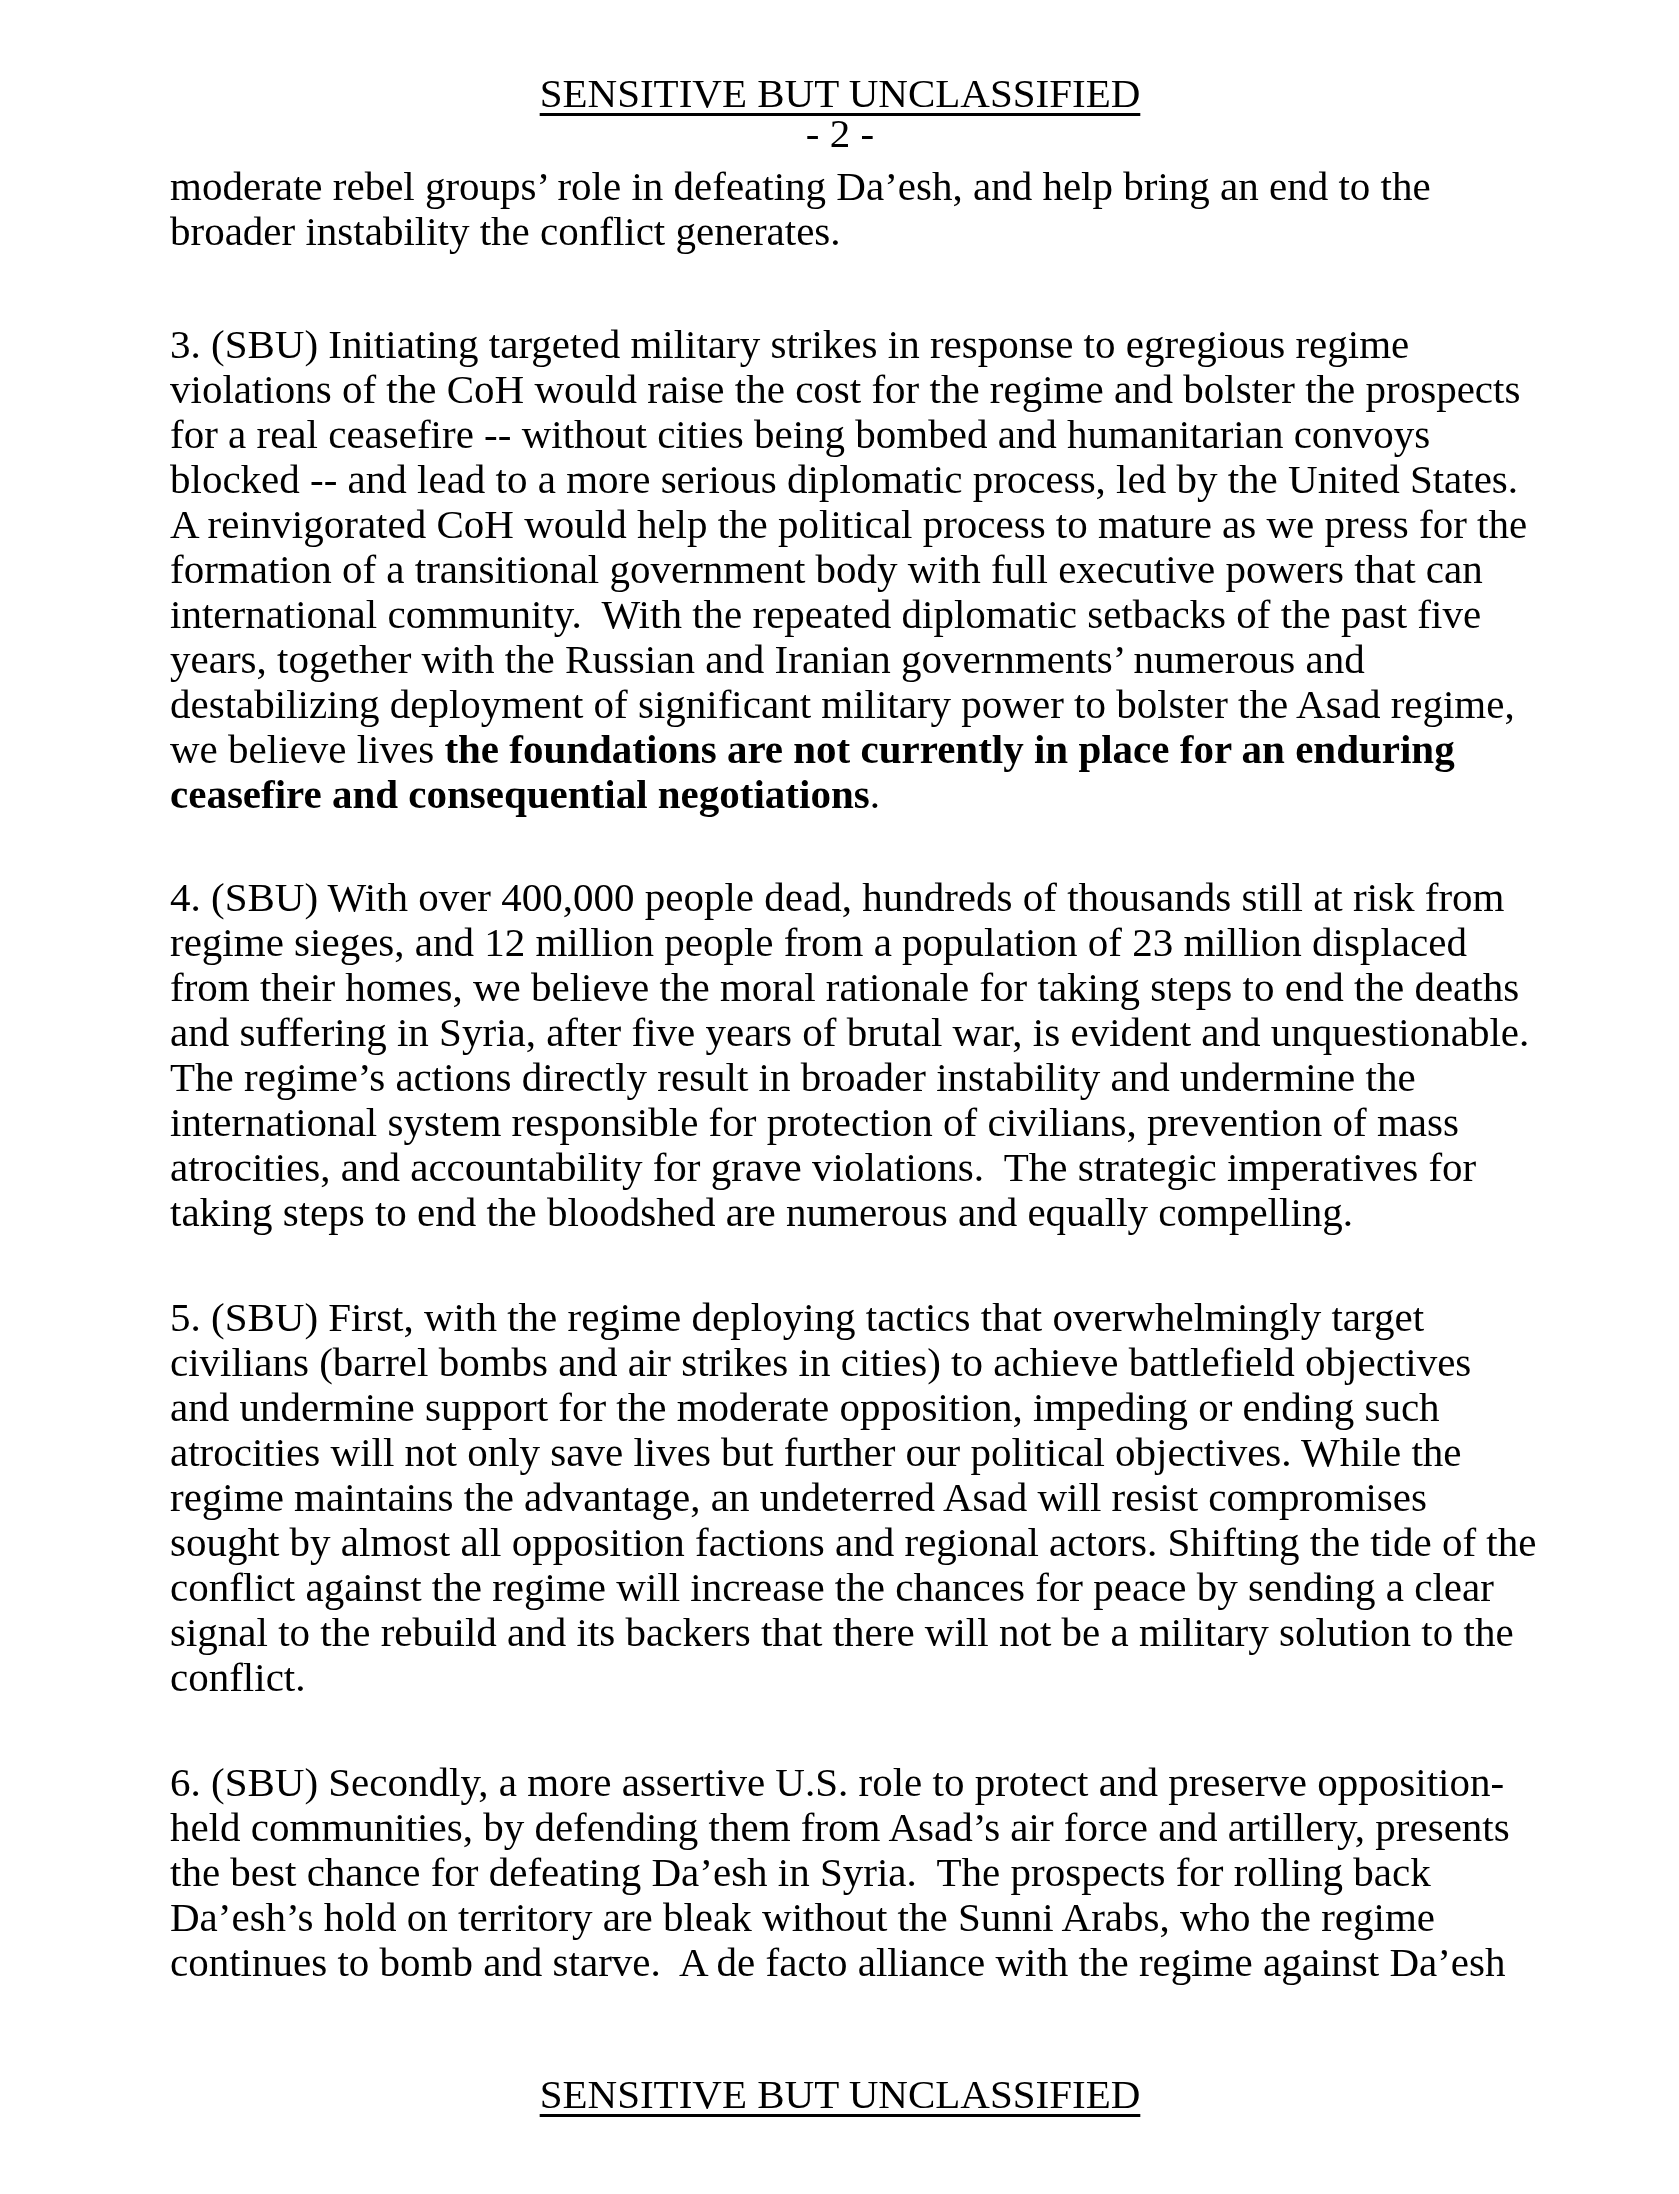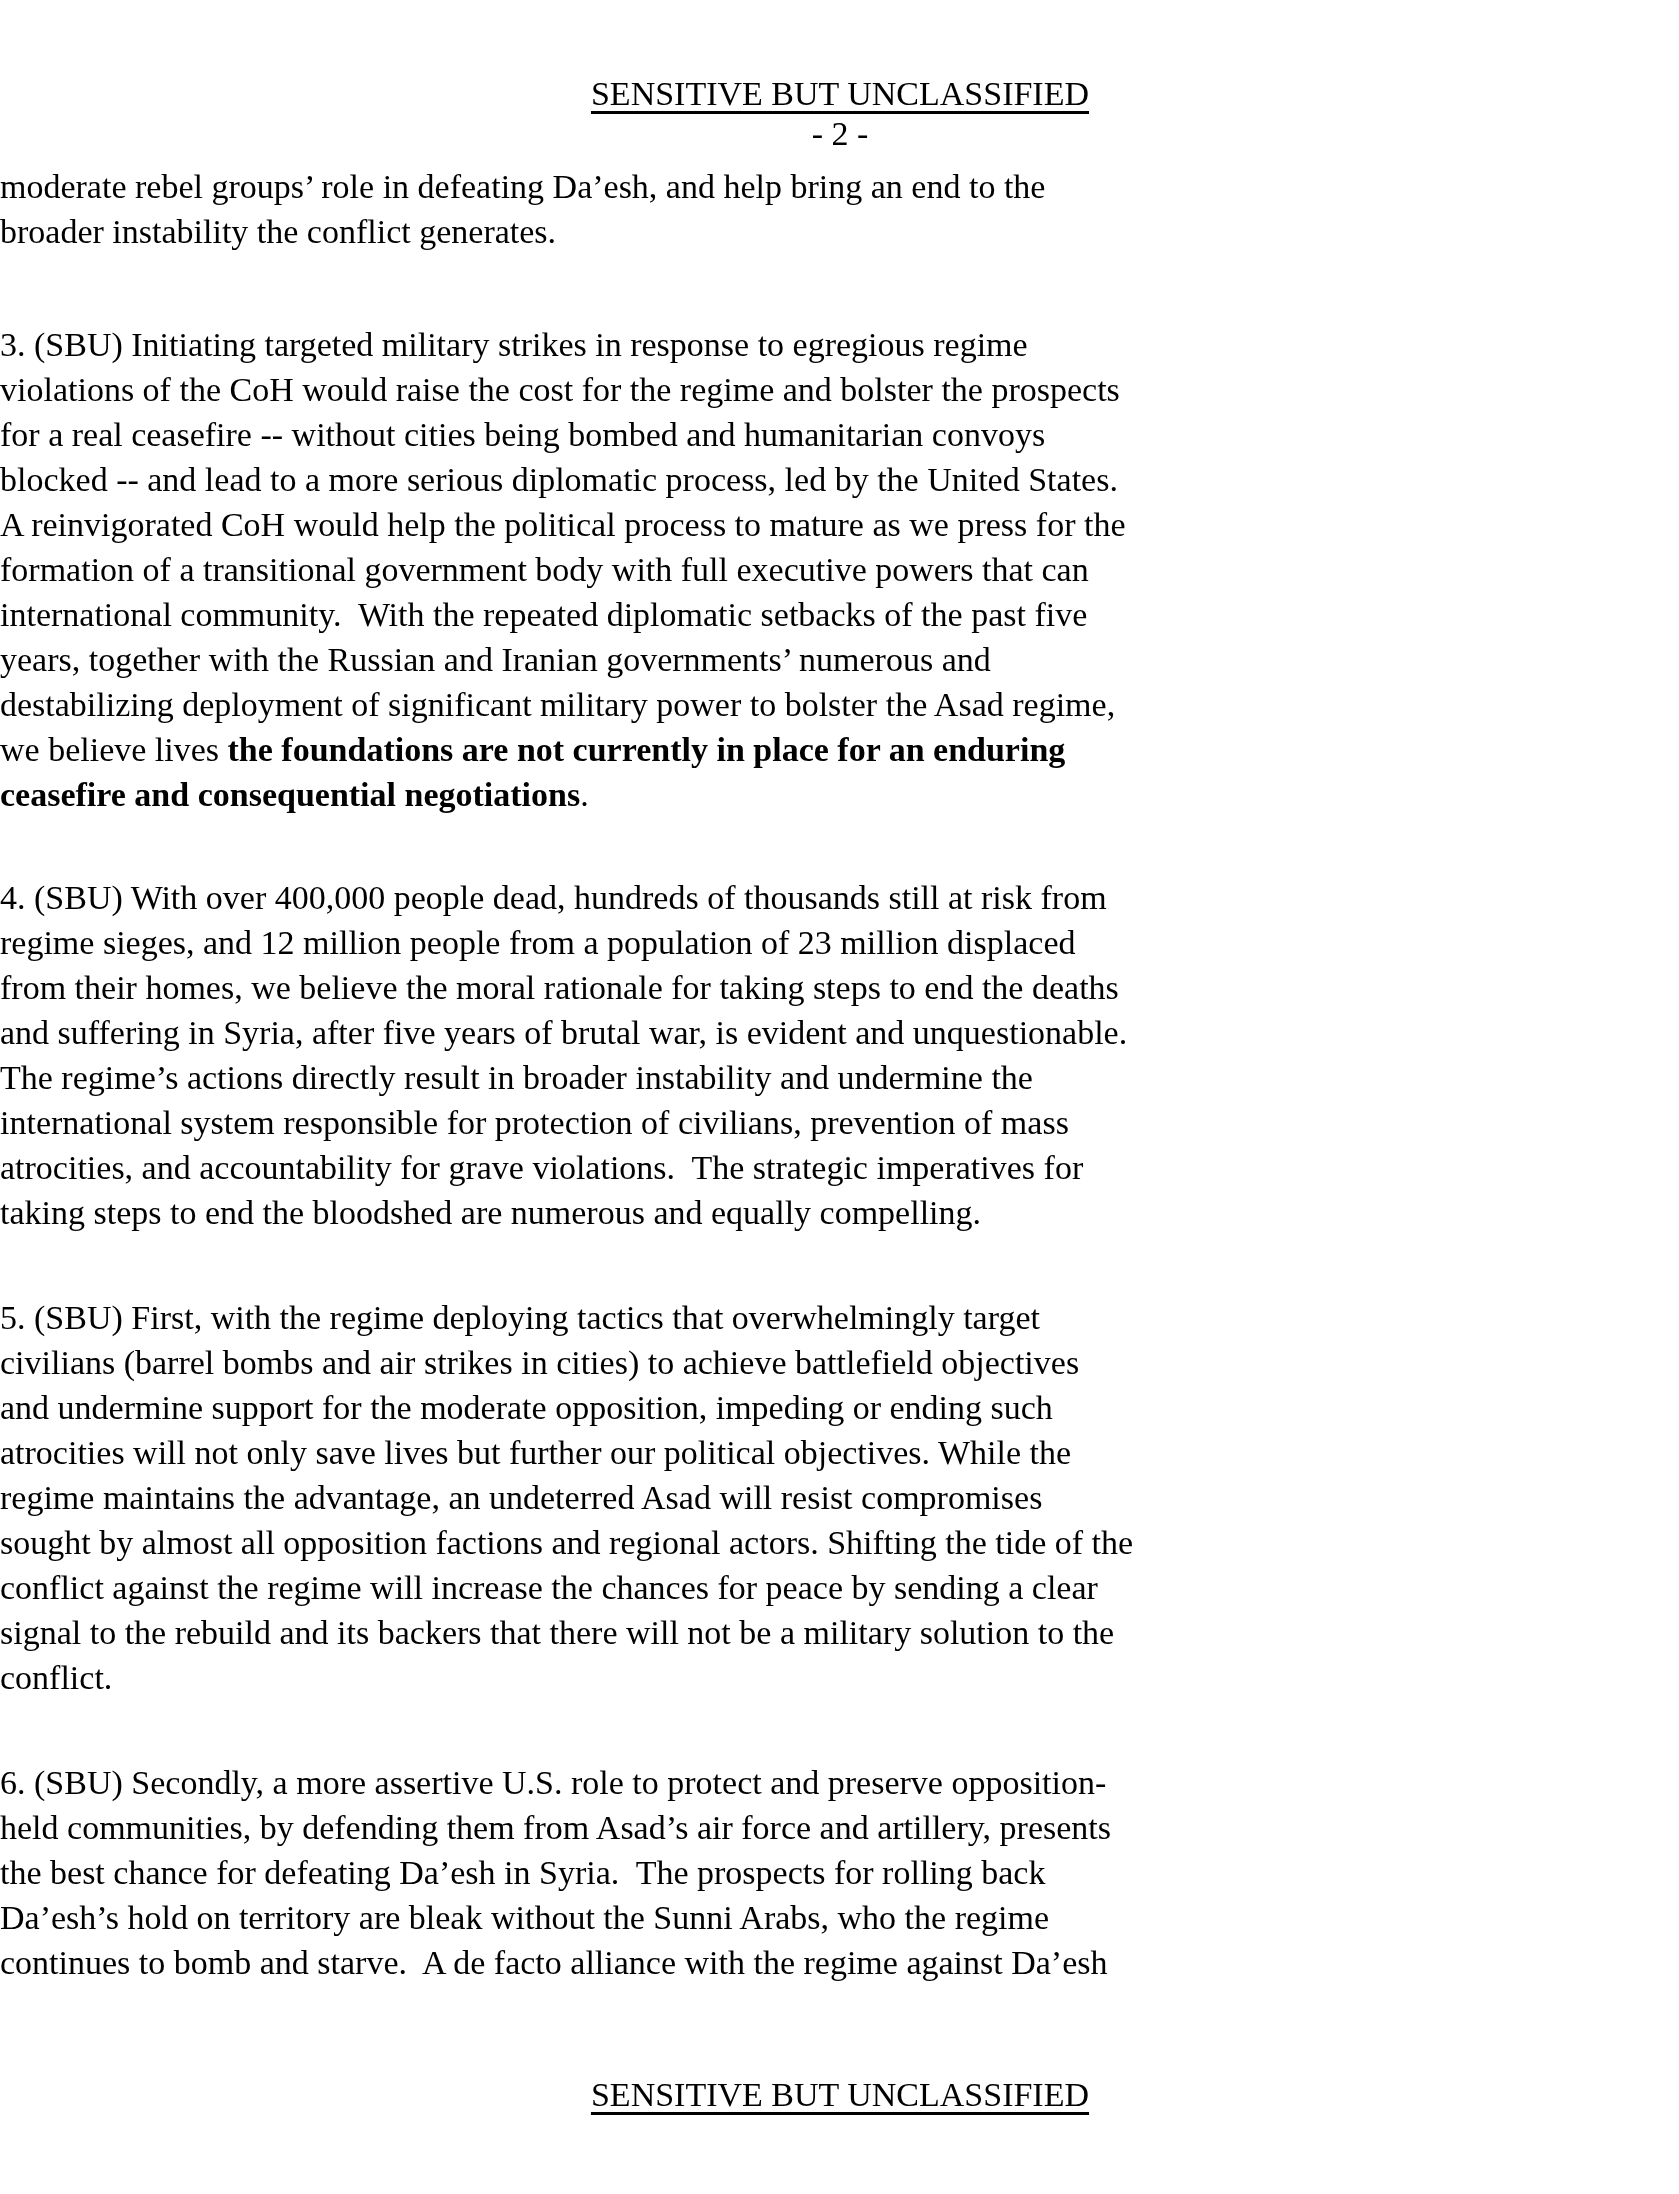--- a/index.html
+++ b/index.html
@@ -7,34 +7,34 @@
     padding: 0;
     background: #ffffff;
   }
   .page {
     position: relative;
     width: 1680px;
     height: 2194px;
     background: #ffffff;
     color: #000000;
     font-family: "Liberation Serif", "DejaVu Serif", serif;
-    font-size: 34px;
+    font-size: 41px;
     line-height: 45px;
     padding-top: 71px;
     box-sizing: border-box;
     overflow: hidden;
   }
   .center { text-align: center; }
   .underline {
     text-decoration: underline;
     text-decoration-thickness: 2.7px;
     text-underline-offset: 6.2px;
   }
   .page-number { margin-top: -5.5px; }
-  main { padding-right: 123px; }
+  main { padding-left: 170px; padding-right: 123px; }
   .para .line {
     white-space: pre;     
   }
   .para-intro { margin-top: 8.2px; }
   .para-3 { margin-top: 68px; font-family: Liberation Serif, serif; }
   .para-4 { margin-top: 58px; }
   .para-5 { margin-top: 60px; }
   .para-6 { margin-top: 60px; }
   .footer-classification { margin-top: 87px; }
   .bold { font-weight: bold; }

